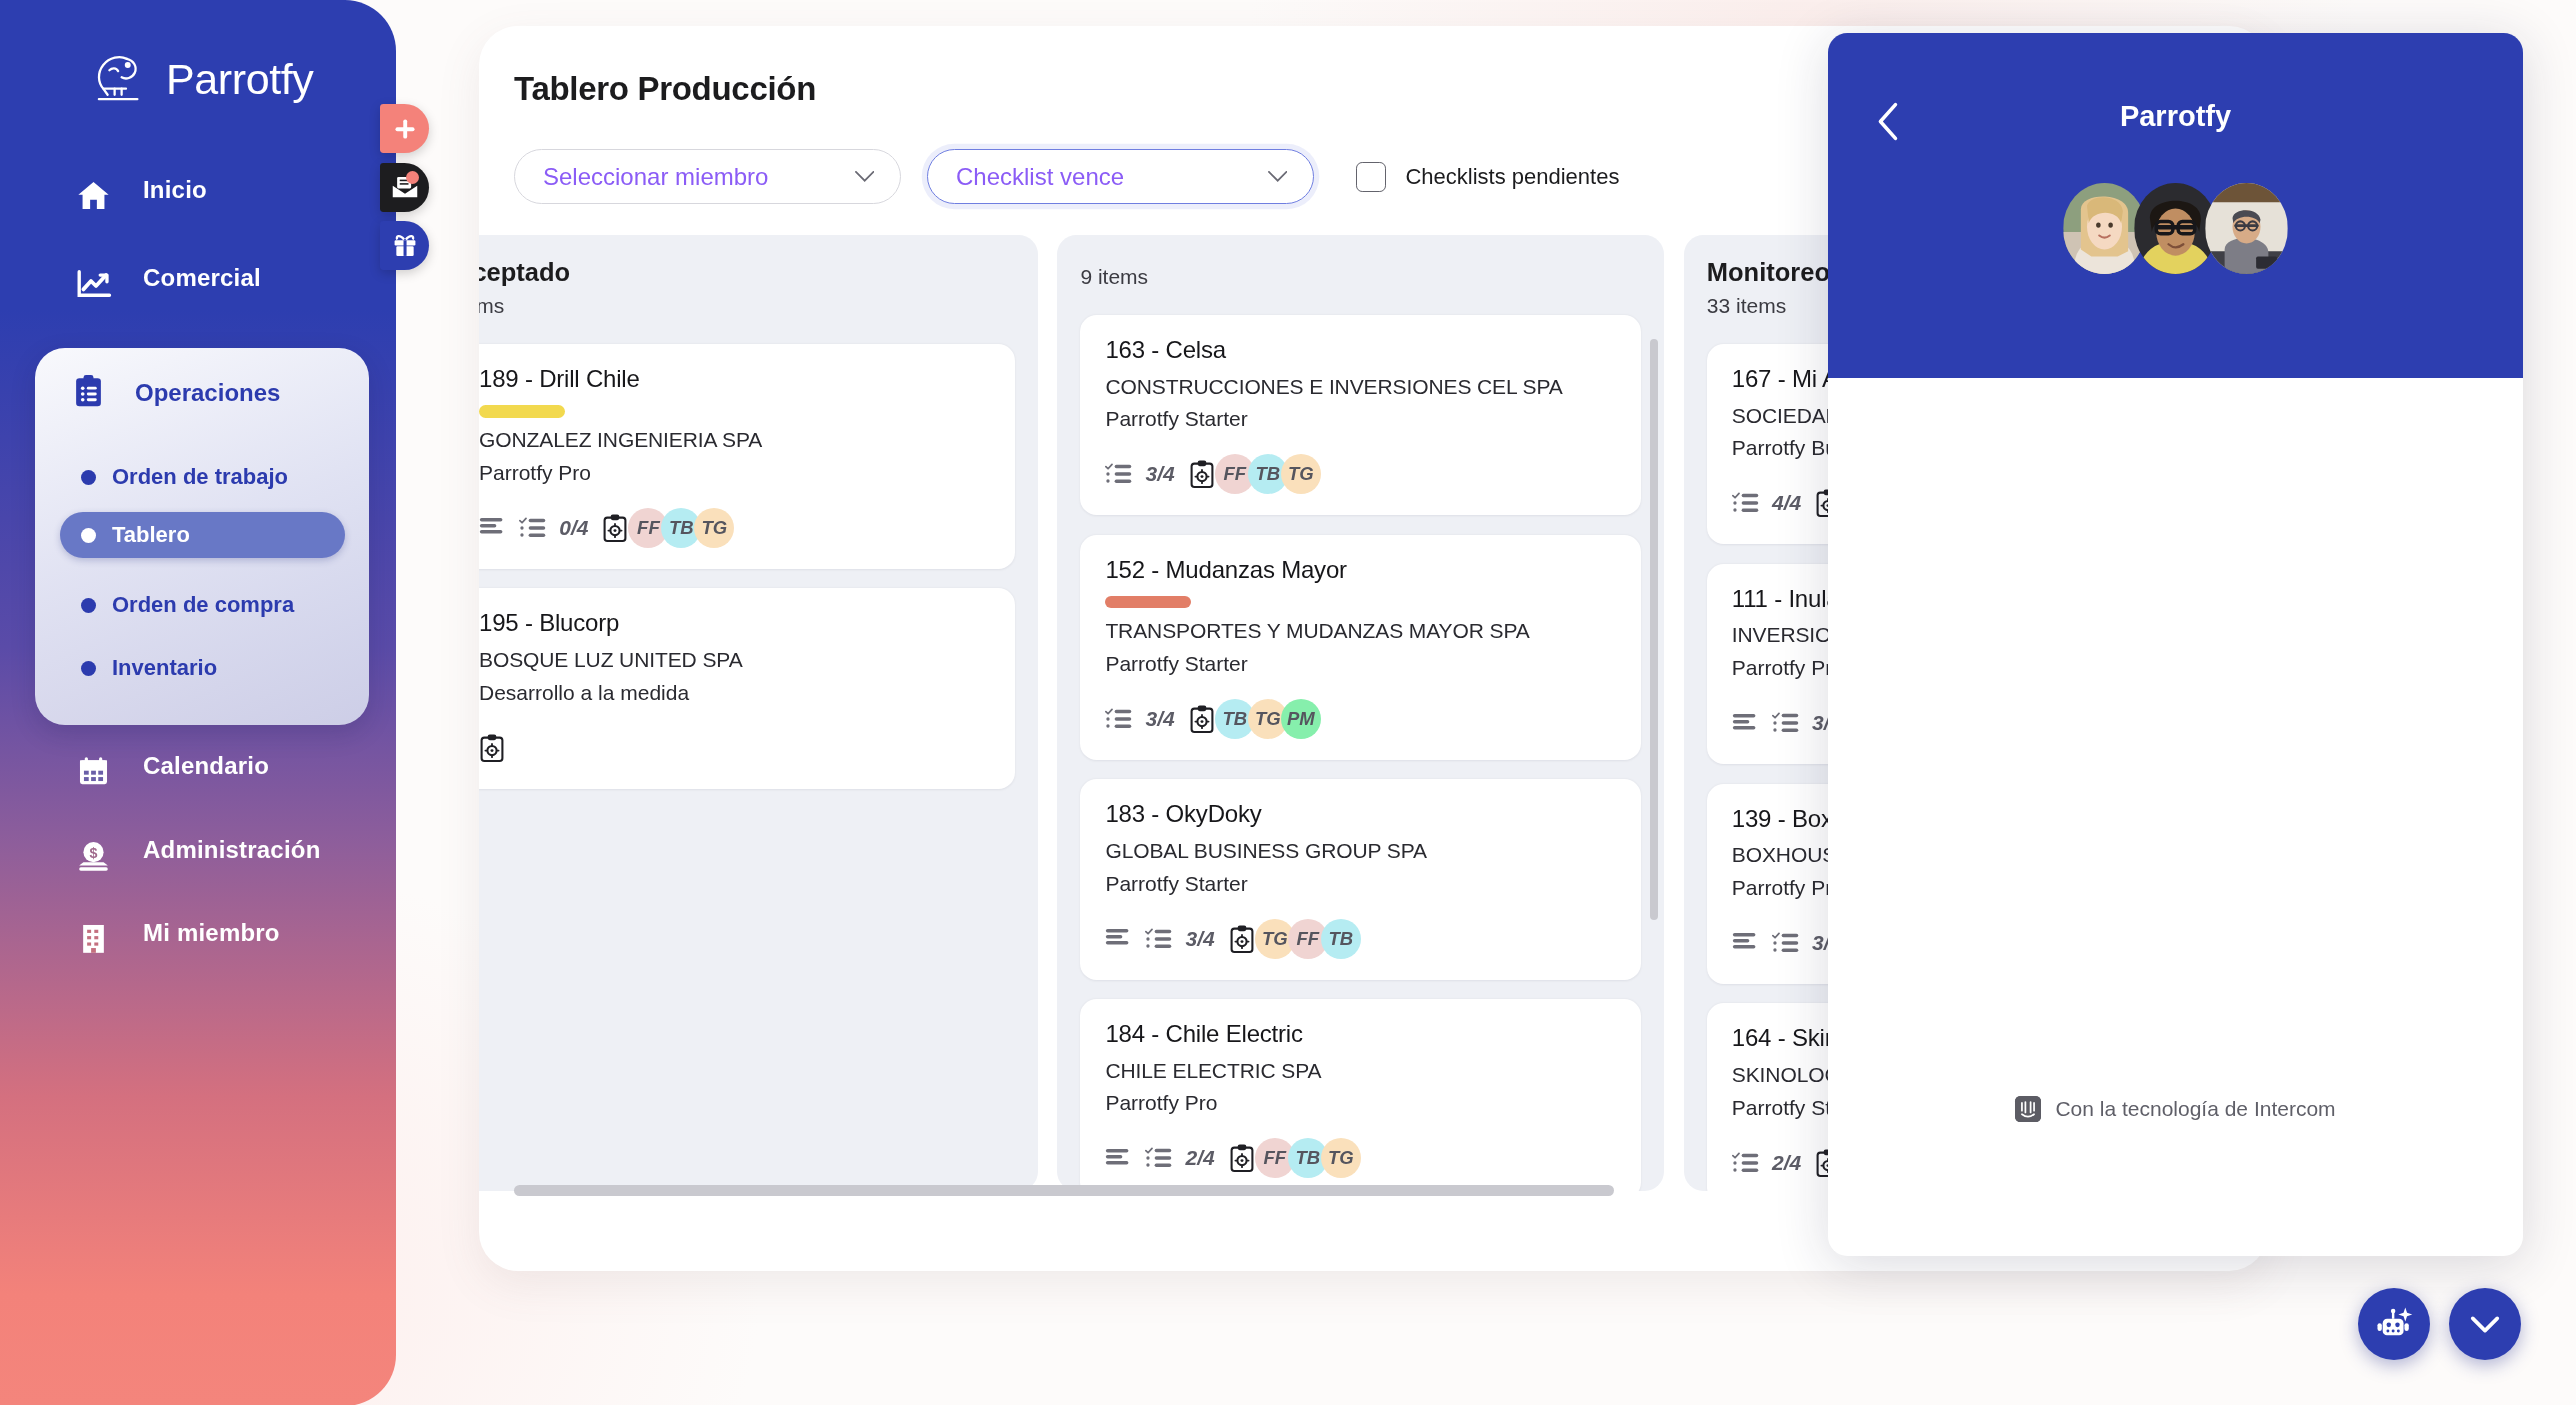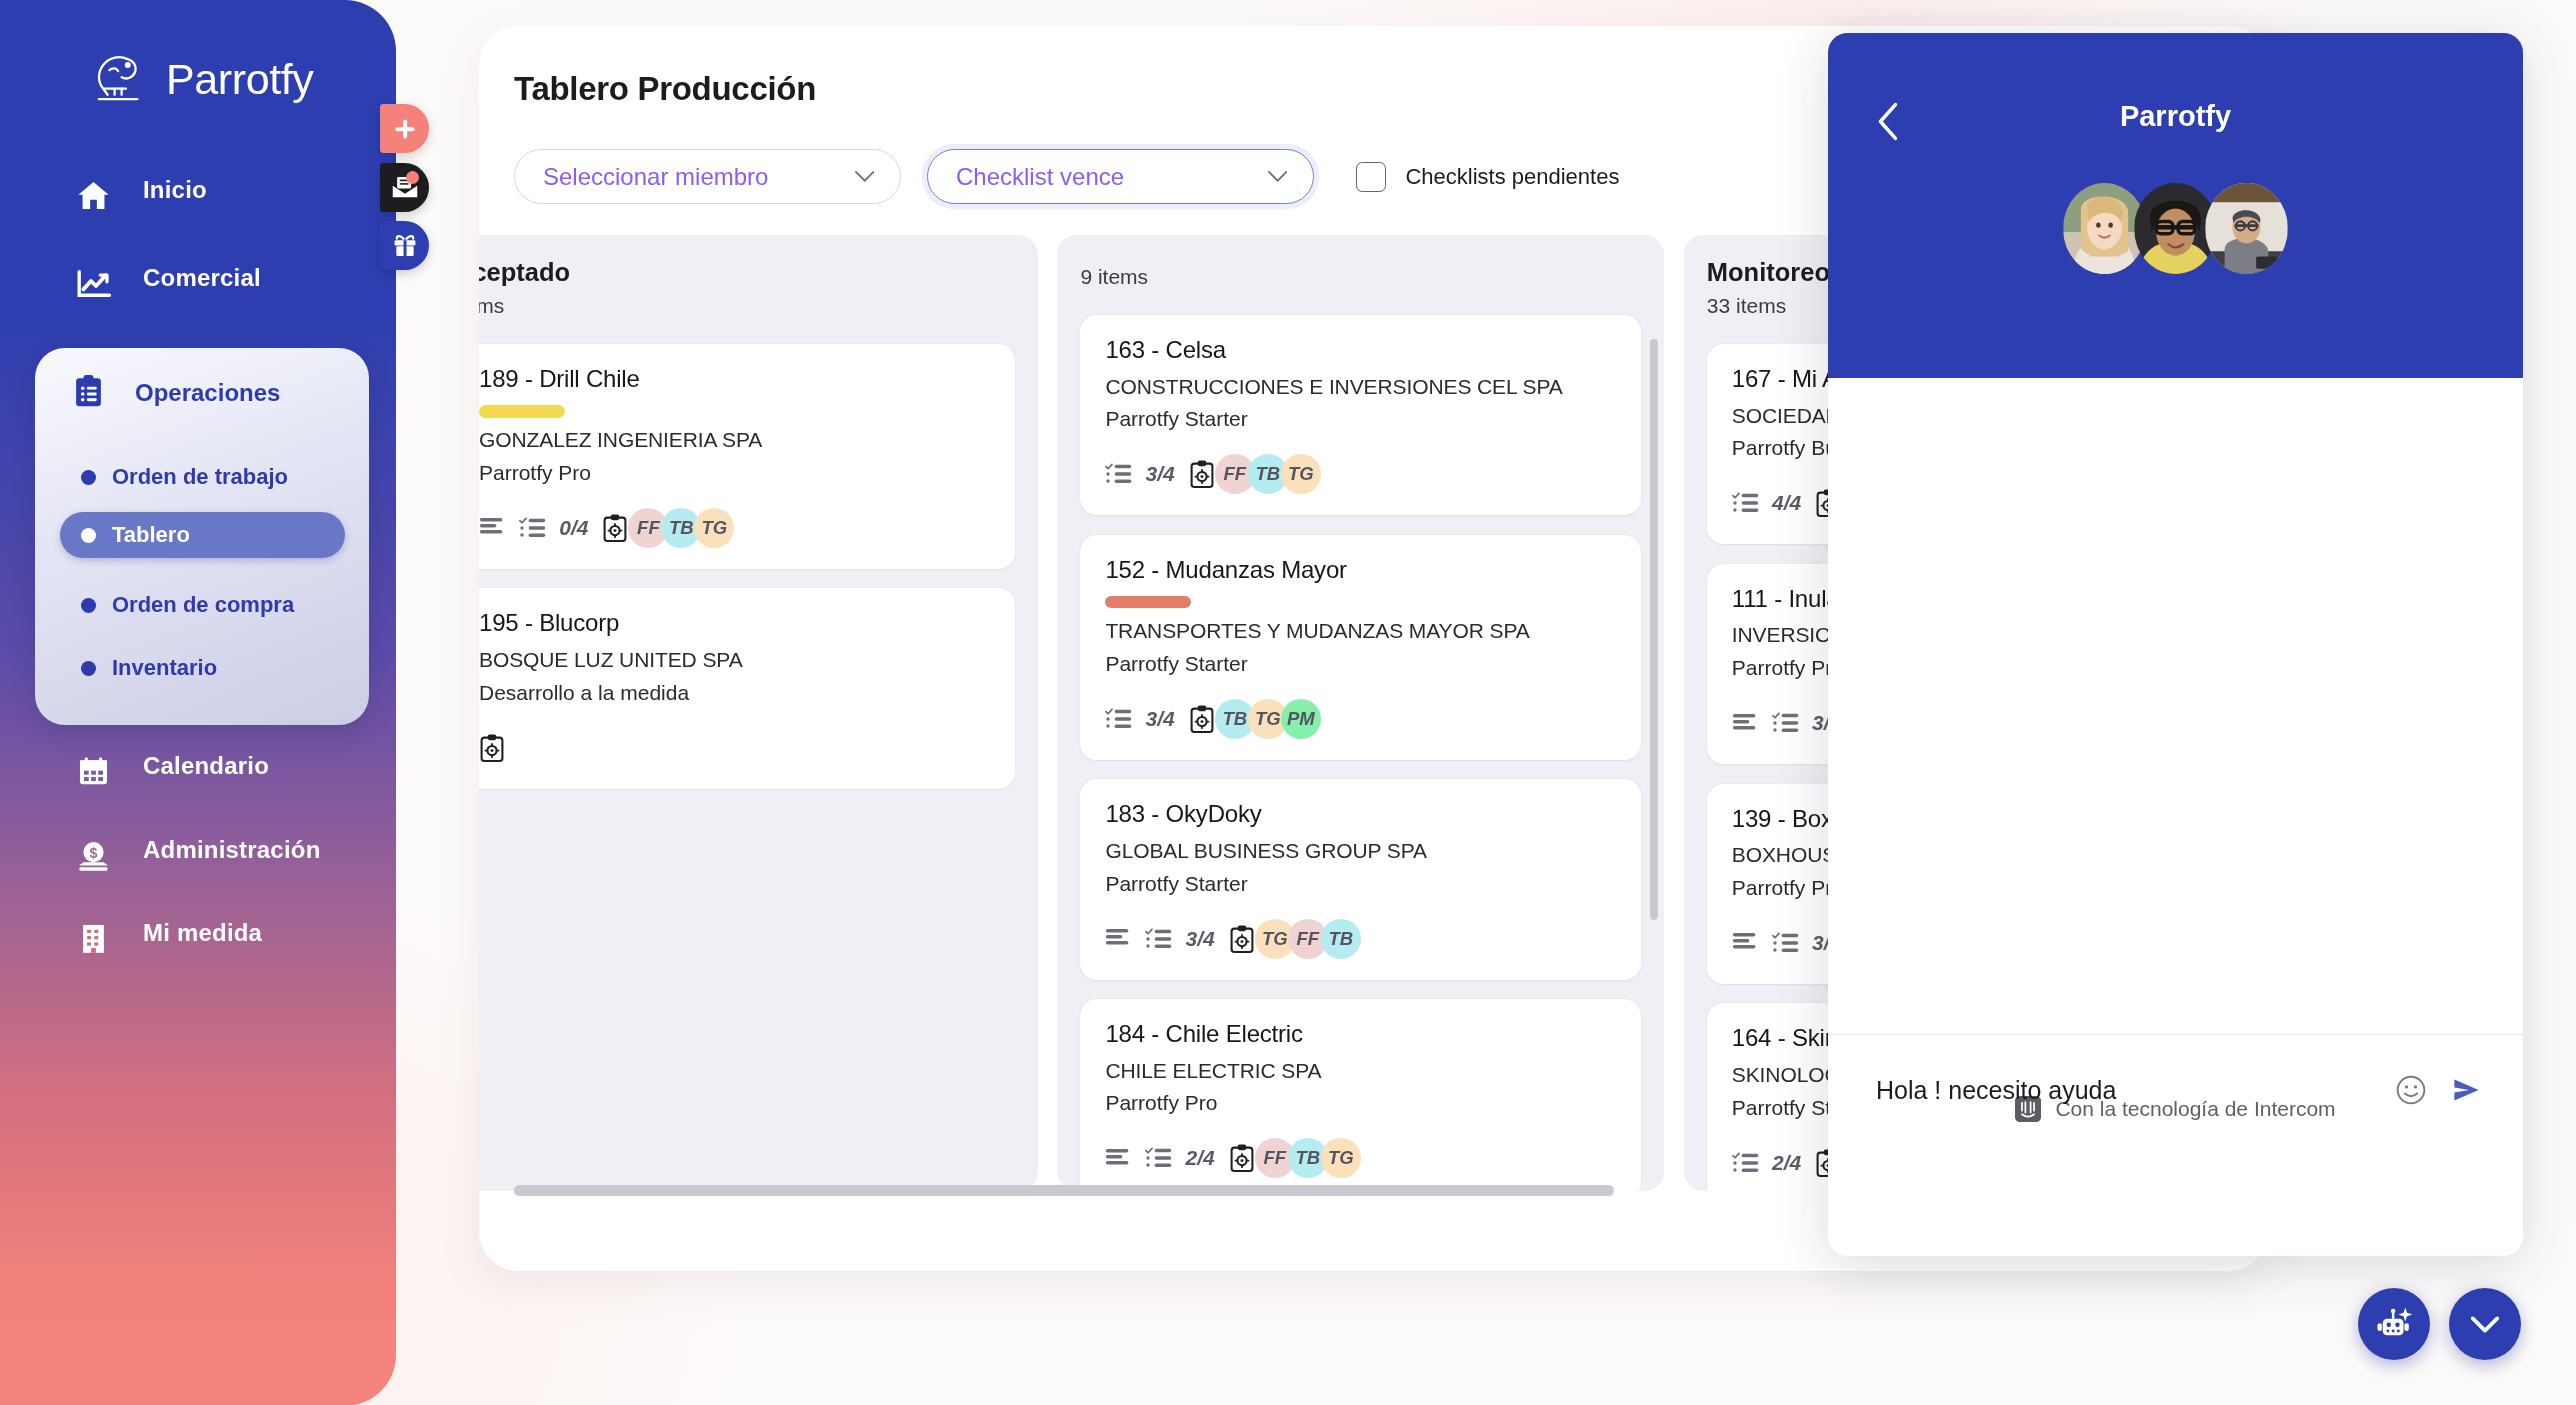--- a/index.html
+++ b/index.html
@@ -364,21 +364,21 @@
             <rect x="14" y="11" width="5" height="4"></rect>
               <rect x="23" y="11" width="5" height="4"></rect>
             <rect x="14" y="19" width="5" height="4"></rect>
               <rect x="23" y="19" width="5" height="4"></rect>
             <rect x="14" y="27" width="5" height="4"></rect>
               <rect x="23" y="27" width="5" height="4"></rect>
             <rect x="19" y="34" width="6" height="6"></rect>
           </g>
         </svg>
       </span>
-      <span class="nv-lbl">Mi medida</span>
+      <span class="nv-lbl">Mi miembro</span>
     </div>
   </aside>
 
   <div class="fab-stack">
     <div class="fab fab-add">
       <svg width="26" height="26" viewBox="0 0 30 30">
         <rect x="13" y="4" width="4.5" height="22" rx="2.2" fill="#fff"></rect>
         <rect x="4" y="13" width="22" height="4.5" rx="2.2" fill="#fff"></rect>
       </svg>
     </div>
@@ -885,34 +885,20 @@
               <line x1="12" y1="7" x2="12" y2="19"></line>
               <line x1="18" y1="7" x2="18" y2="19"></line>
               <line x1="22" y1="8" x2="22" y2="17"></line>
             </g>
             <path d="M8 21 C13 25, 17 25, 22 21" stroke="#fff" stroke-width="2" fill="none" stroke-linecap="round"></path>
           </svg>
         </span>
         <span>Con la tecnología de Intercom</span>
       </div>
 
-      <div class="msg-composer">
-        <span class="composer-text">Hola ! necesito ayuda</span>
-        <span class="comp-icons">
-          <svg width="32" height="32" viewBox="0 0 36 36">
-            <circle cx="18" cy="18" r="15" fill="none" stroke="#7a7a84" stroke-width="2.2"></circle>
-            <circle cx="13" cy="14.5" r="1.9" fill="#7a7a84"></circle>
-            <circle cx="23" cy="14.5" r="1.9" fill="#7a7a84"></circle>
-            <path d="M11 22 Q18 28 25 22" stroke="#7a7a84" stroke-width="2.2" fill="none" stroke-linecap="round"></path>
-          </svg>
-          <svg width="33" height="30" viewBox="0 0 38 34">
-            <path d="M5 5 L33 17 L5 29 L5 20 L22 17 L5 14 Z" fill="#4c5bc4"></path>
-          </svg>
-        </span>
-      </div>
     </div>
   </section>
 
   <div class="launchers">
     <div class="launcher">
       <svg width="40" height="40" viewBox="0 0 46 46">
         <rect x="10" y="17" width="24" height="19" rx="5" fill="#fff"></rect>
         <rect x="4" y="22" width="5" height="9" rx="2.5" fill="#fff"></rect>
         <rect x="35" y="22" width="5" height="9" rx="2.5" fill="#fff"></rect>
         <rect x="20.6" y="9" width="2.8" height="8" fill="#fff"></rect>

